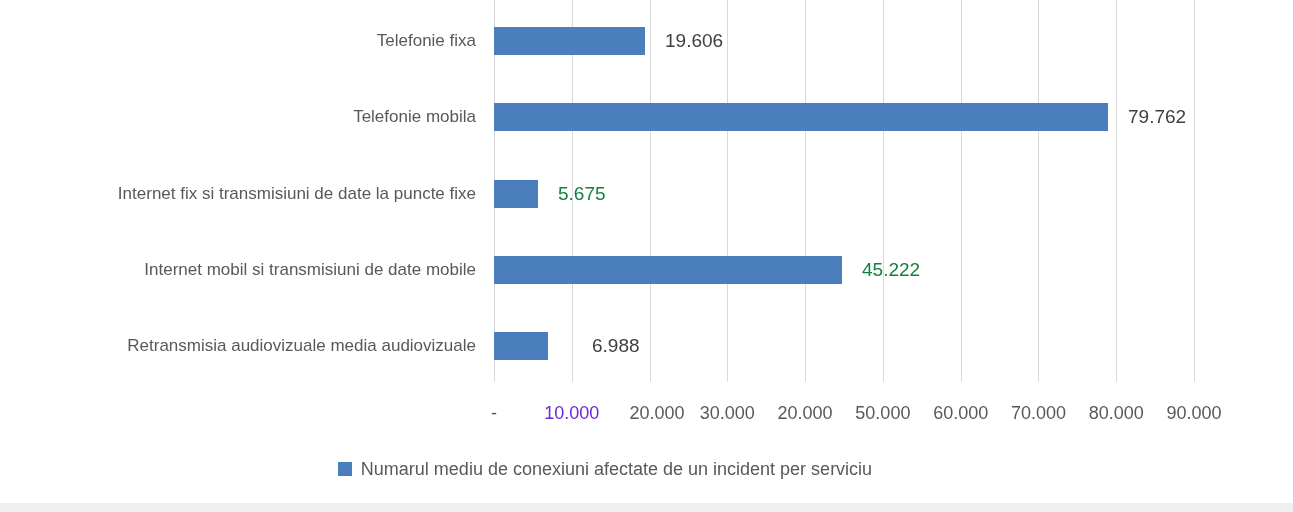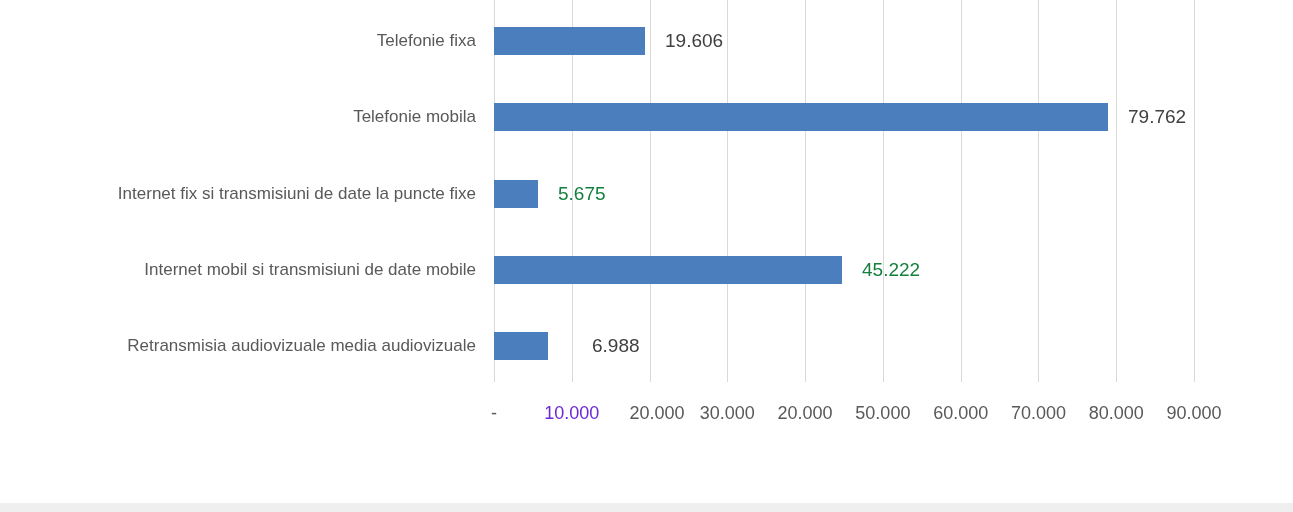--- a/index.html
+++ b/index.html
@@ -79,19 +79,23 @@
       <span class="x-tick" style="left: 571.778px; color: #6d28d9;">10.000</span>
       <span class="x-tick" style="left: 657px; color: rgb(89, 89, 89);">20.000</span>
       <span class="x-tick" style="left: 727.333px; color: rgb(89, 89, 89);">30.000</span>
       <span class="x-tick" style="left: 805.111px; color: rgb(89, 89, 89);">20.000</span>
       <span class="x-tick" style="left: 882.889px; color: rgb(89, 89, 89);">50.000</span>
       <span class="x-tick" style="left: 960.667px; color: rgb(89, 89, 89);">60.000</span>
       <span class="x-tick" style="left: 1038.44px; color: rgb(89, 89, 89);">70.000</span>
       <span class="x-tick" style="left: 1116.22px; color: rgb(89, 89, 89);">80.000</span>
       <span class="x-tick" style="left: 1194px; color: rgb(89, 89, 89);">90.000</span>
     </div>
+  <div id="legend">
+    <span id="legend-swatch" style="background: rgb(74, 126, 188);"></span>
+    <span id="legend-label" style="color: rgb(89, 89, 89);">Numarul mediu de conexiuni afectate de un incident per serviciu</span>
+  </div>
   <div id="bottom-strip" style="background: rgb(239, 239, 239);"></div>
 <div class="val-label" style="left: 665px; top: 41px; color: rgb(64, 64, 64);">19.606</div>
     <div class="val-label" style="left: 1128px; top: 117.25px; color: rgb(64, 64, 64);">79.762</div>
     <div class="val-label" style="left: 558px; top: 193.5px; color: #15803d;">5.675</div>
     <div class="val-label" style="left: 862px; top: 269.75px; color: #15803d;">45.222</div>
     <div class="val-label" style="left: 592px; top: 346px; color: rgb(64, 64, 64);">6.988</div>
   </div>
 
 </body></html>

